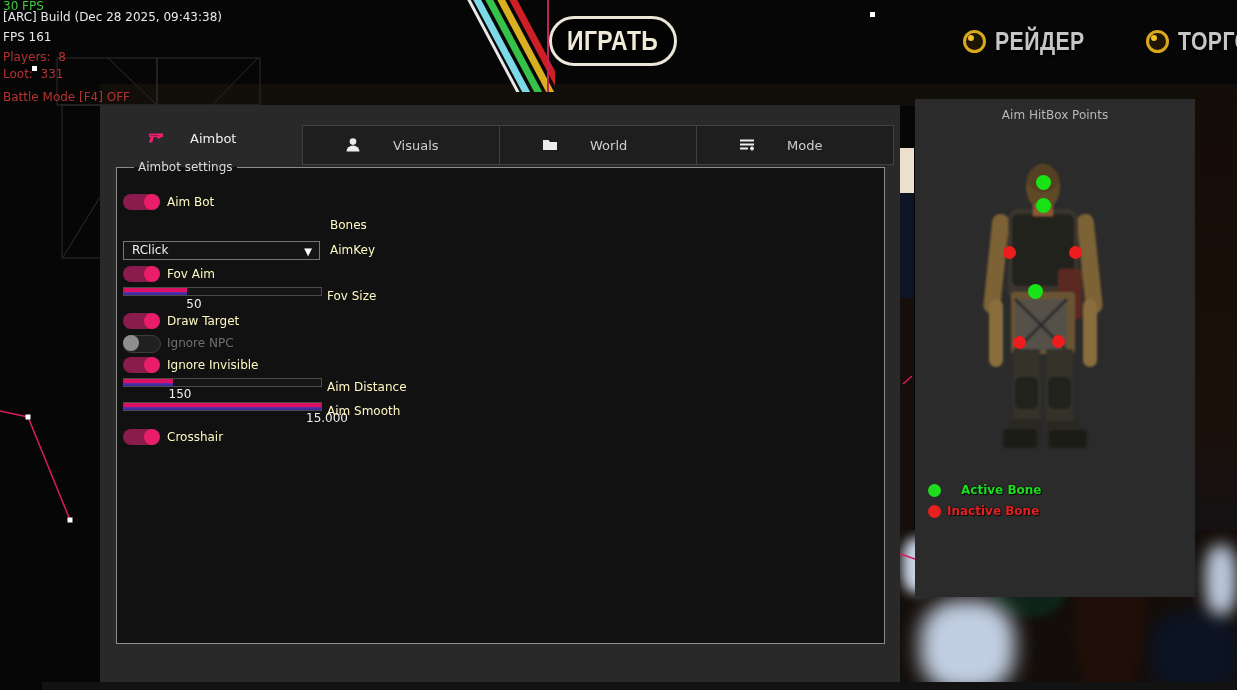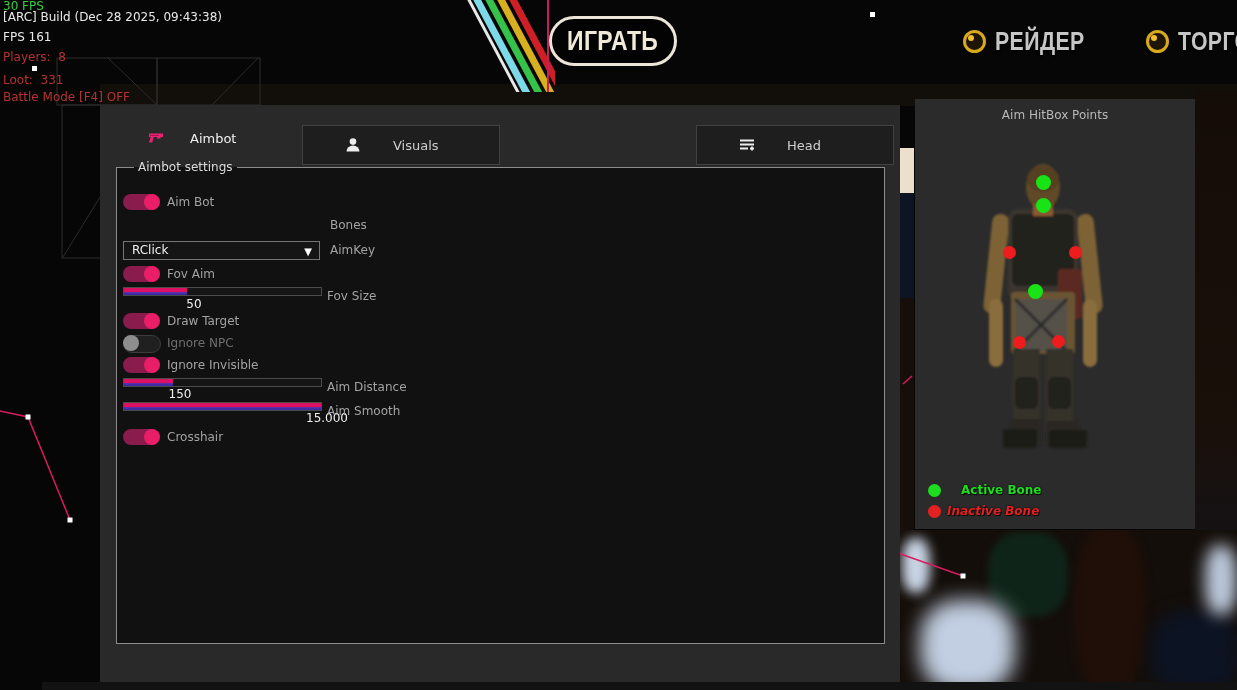--- a/index.html
+++ b/index.html
@@ -46,41 +46,41 @@
            box-sizing:border-box;display:flex;align-items:center;padding-left:42px;gap:32px;cursor:pointer;}
   .tab-active{position:absolute;top:25px;left:48px;display:flex;align-items:center;gap:26px;cursor:pointer;}
   .tab-label{font-size:13px;color:#cfcfcf;}
   .tab-active .tab-label{color:#efefef;}
   .ticon{width:16px;height:16px;flex:0 0 auto;}
 
   fieldset.group{position:absolute;left:16px;top:55px;width:769px;height:484px;margin:0;
            border:1px solid #8c8c8c;background:#111111;box-sizing:border-box;}
   fieldset.group legend{font-size:12px;color:#dcdcdc;margin-left:5px;padding:0 4px;}
 
-  .ctl-label{position:absolute;font-size:12px;color:#a3a3a3;white-space:nowrap;}
+  .ctl-label{position:absolute;font-size:12px;color:#fef9c3;white-space:nowrap;}
   .ctl-label.dim{color:#6f6f6f;}
 
   .toggle{position:absolute;width:36px;height:16px;border-radius:9px;cursor:pointer;}
   .toggle .knob{position:absolute;top:0;width:16px;height:16px;border-radius:50%;}
   .toggle.on{background:#8a1b4d;}
   .toggle.on .knob{right:-1px;background:#ea1e68;}
   .toggle.off{background:#202020;border:1px solid #3c3c3c;}
   .toggle.off .knob{left:-1px;top:-1px;background:#8e8e8e;}
 
   .dropdown{position:absolute;width:197px;height:19px;background:#151515;border:1px solid #767676;
             box-sizing:border-box;font-size:12px;line-height:17px;color:#efefef;padding-left:8px;cursor:pointer;}
   .dropdown::after{content:"▼";position:absolute;right:7px;top:1px;font-size:10px;color:#ffffff;}
 
   .slider{position:absolute;width:199px;height:9px;background:#151515;border:1px solid #4b4b4b;
           box-sizing:border-box;cursor:pointer;}
   .slider .fill{height:100%;background:linear-gradient(180deg,#dd1161 0%,#dd1161 52%,#5a2db0 65%,#2e2c96 100%);}
   .slider-val{position:absolute;font-size:12px;color:#efefef;text-align:center;}
 
   
-  #hitbox-panel{position:absolute;left:915px;top:99px;width:280px;height:430px;background:#2b2b2b;}
+  #hitbox-panel{position:absolute;left:915px;top:99px;width:280px;height:498px;background:#2b2b2b;}
   .hb-title{position:absolute;left:0;top:9px;width:100%;text-align:center;font-size:12px;color:#b8b8b8;}
   .bone-dot{position:absolute;border-radius:50%;cursor:pointer;}
   .legend-row{position:absolute;left:13px;display:flex;align-items:center;gap:6px;}
   .legend-dot{width:13px;height:13px;border-radius:50%;flex:0 0 auto;}
   .legend-label{font-size:12px;font-weight:bold;text-shadow:1px 1px 0 #0a0a0a,0 0 2px #000;}
 
   svg{display:block;}
   #esp{position:absolute;left:0;top:0;pointer-events:none;}
 </style>
 </head>
@@ -133,21 +133,21 @@
       <rect x="870" y="12" width="5" height="5"></rect>
       <rect x="32" y="66" width="5" height="5"></rect>
     </g>
   </svg>
 
   <div id="hud">
     <div class="hud-line hud-green" style="top:0;">30 FPS</div>
     <div class="hud-line hud-white" style="top:11px;">[ARC] Build (Dec 28 2025, 09:43:38)</div>
     <div class="hud-line hud-white" style="top:31px;">FPS 161</div>
     <div class="hud-line hud-red pre" style="top:51px;">Players:  8</div>
-    <div class="hud-line hud-red pre" style="top:74px;">Loot:  331</div>
+    <div class="hud-line hud-red pre" style="top:68px;">Loot:  331</div>
     <div class="hud-line hud-red" style="top:91px;">Battle Mode [F4] OFF</div>
   </div>
 
   <div class="play-btn">
     <span>ИГРАТЬ</span>
   </div>
   <div class="menu-item" style="left:963px;">
     <span class="coin"></span>
     <span class="mi-label">РЕЙДЕР</span>
   </div>
@@ -164,29 +164,35 @@
         <rect x="2" y="5" width="9" height="1" fill="#a81450"></rect>
       </svg>
       <span class="tab-label">Aimbot</span>
     </div>
     <div class="tab-box" style="left:202px;width:198px;">
       <svg class="ticon" viewBox="0 0 16 16">
         <circle cx="8" cy="4.6" r="3.3" fill="#ededed"></circle>
         <path d="M1.5 14.5 a6.5 6 0 0 1 13 0 z" fill="#ededed"></path>
       </svg>
       <span class="tab-label">Visuals</span>
+    </div>
+    <div class="tab-box" style="left:399px;width:198px;">
+      <svg class="ticon" viewBox="0 0 16 16">
+        <path d="M1 3 h5.5 l1.5 2 h7 v8 h-14 z" fill="#ededed"></path>
+      </svg>
+      <span class="tab-label">World</span>
     </div>
     <div class="tab-box" style="left:596px;width:198px;">
       <svg class="ticon" viewBox="0 0 16 16">
         <g stroke="#ededed" stroke-width="1.8" fill="none">
           <path d="M1 3.5 h14 M1 7.5 h14 M1 11.5 h8"></path>
           <path d="M13 9.5 v4 M11 11.5 h4"></path>
         </g>
       </svg>
-      <span class="tab-label">Head</span>
+      <span class="tab-label">Mode</span>
     </div>
 
     <fieldset class="group">
       <legend>Aimbot settings</legend>
     </fieldset>
 
     <div class="toggle on" style="left:23px;top:89px;">
         <div class="knob"></div>
       </div>
     <span class="ctl-label" style="left:67px;top:90px;">Aim Bot</span>
@@ -282,19 +288,19 @@
         <div class="bone-dot" style="left: 153.5px; top: 146.5px; width: 13px; height: 13px; background: rgb(238, 28, 28);"></div>
         <div class="bone-dot" style="left: 112.5px; top: 184.5px; width: 15px; height: 15px; background: rgb(23, 227, 23);"></div>
         <div class="bone-dot" style="left: 97.5px; top: 236.5px; width: 13px; height: 13px; background: rgb(238, 28, 28);"></div>
         <div class="bone-dot" style="left: 136.5px; top: 235.5px; width: 13px; height: 13px; background: rgb(238, 28, 28);"></div>
       </div>
 
     <div class="legend-row" style="top:384px;gap:20px;">
       <span class="legend-dot" style="background: rgb(30, 220, 30);"></span>
       <span class="legend-label" style="color: rgb(30, 220, 30);">Active Bone</span>
     </div>
-    <div class="legend-row" style="top:405px;font-style:italic;">
+    <div class="legend-row" style="top:405px;">
       <span class="legend-dot" style="background: rgb(229, 32, 32);"></span>
       <span class="legend-label" style="color: rgb(229, 32, 32);">Inactive Bone</span>
     </div>
   </div>
 
 </div>
 
 </body></html>

